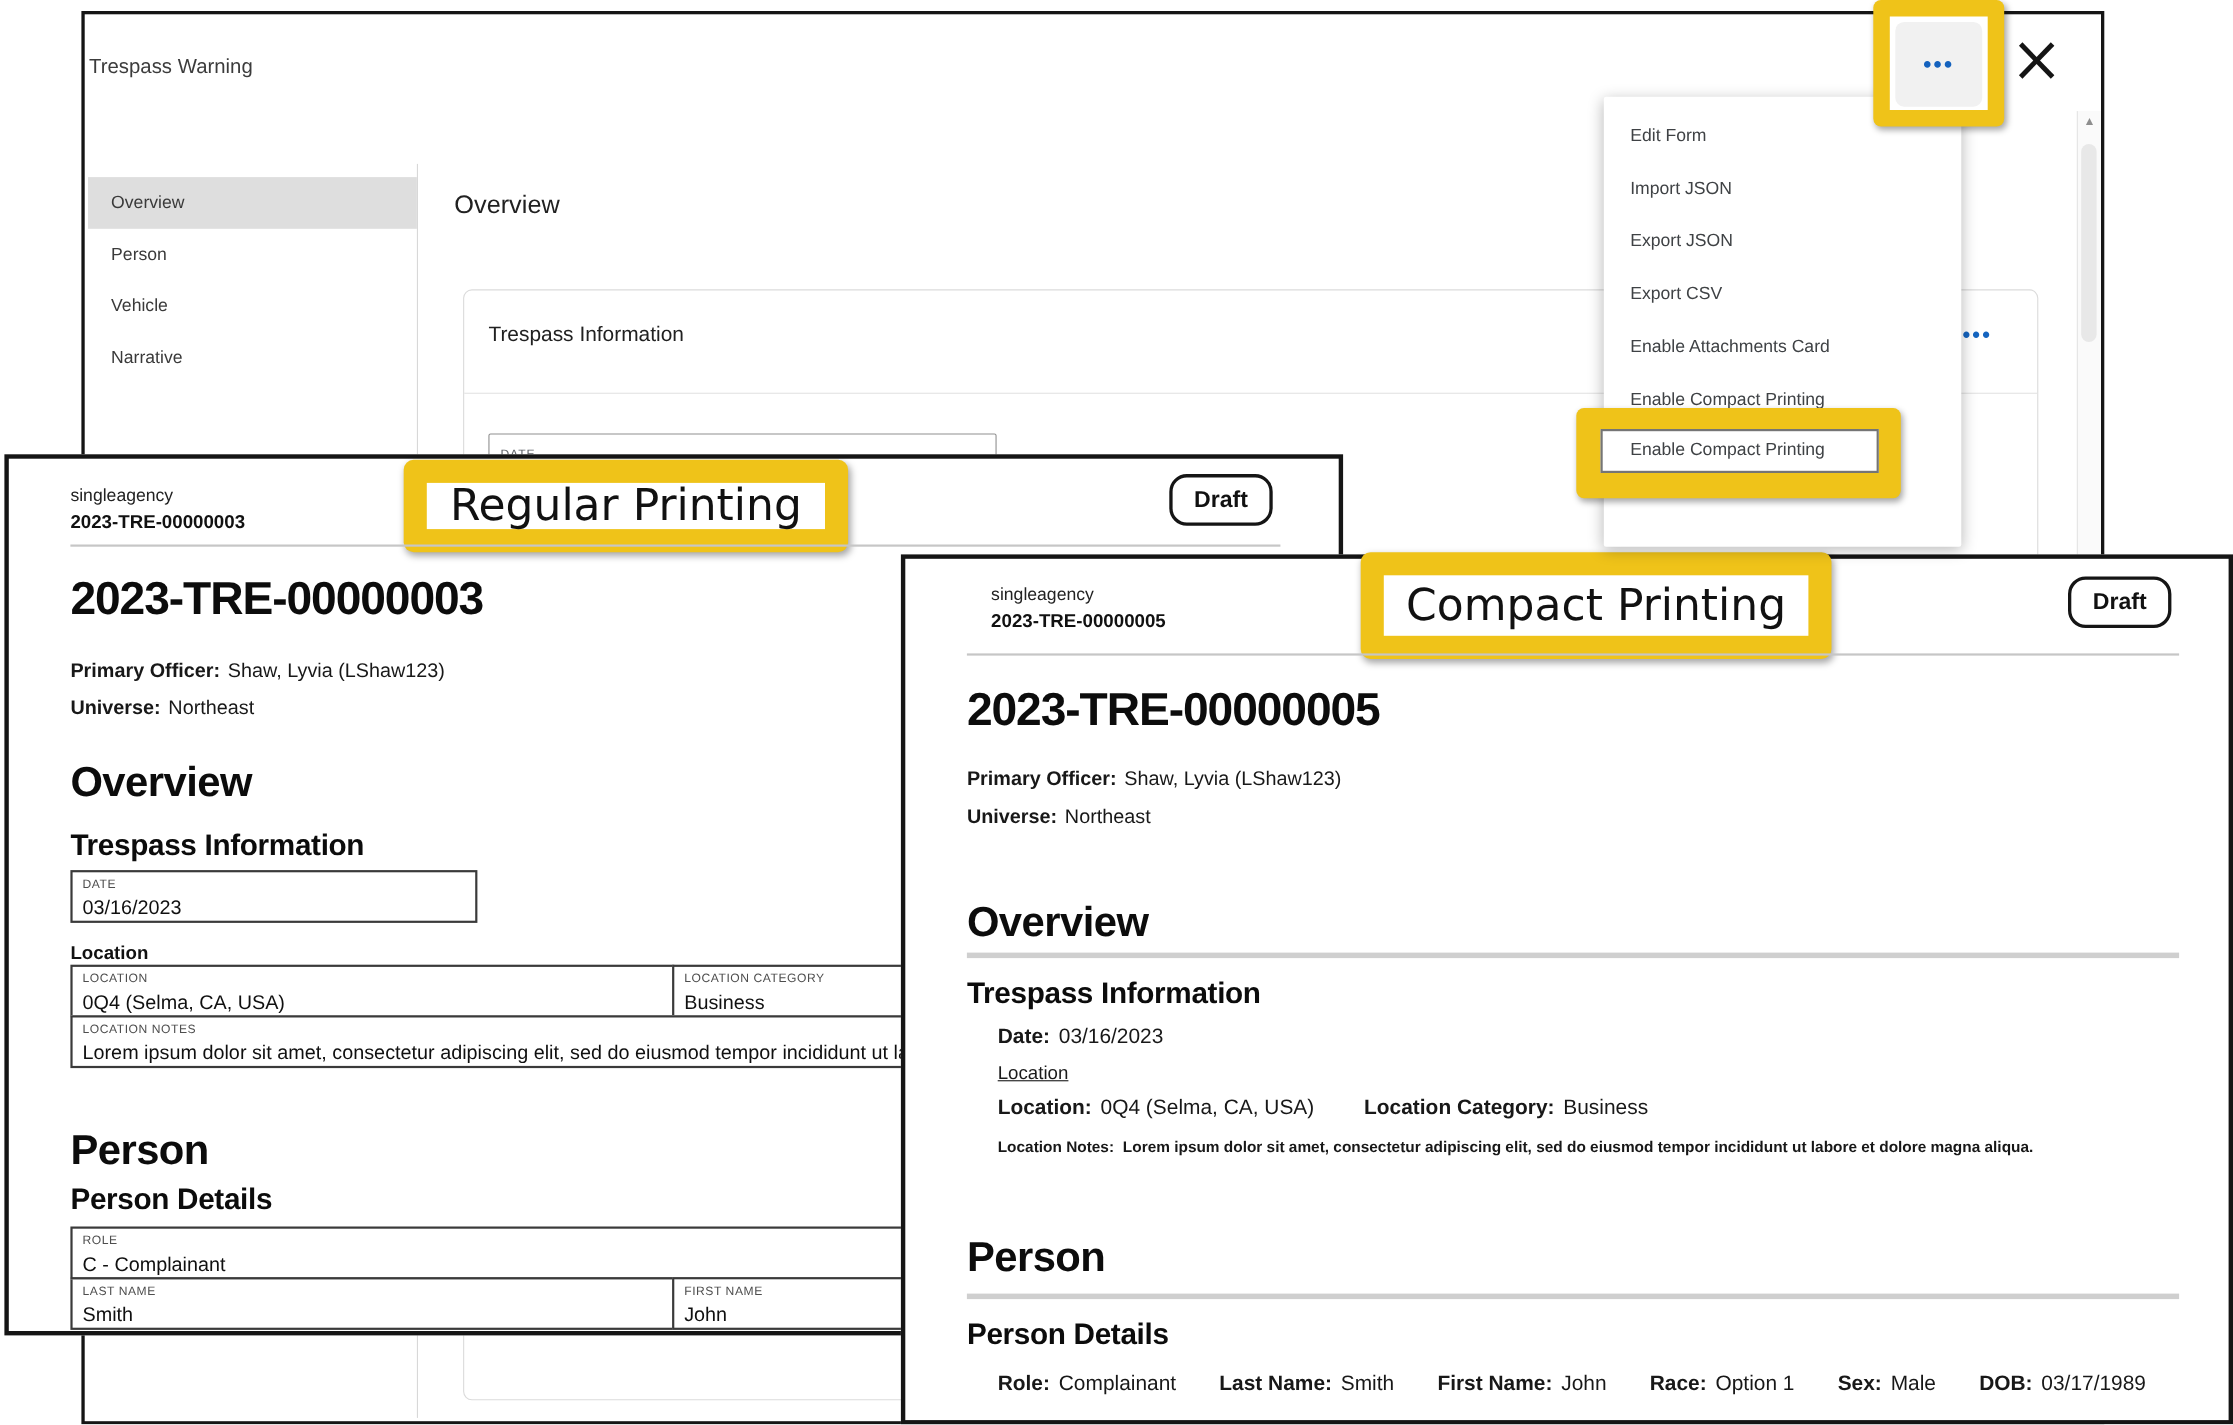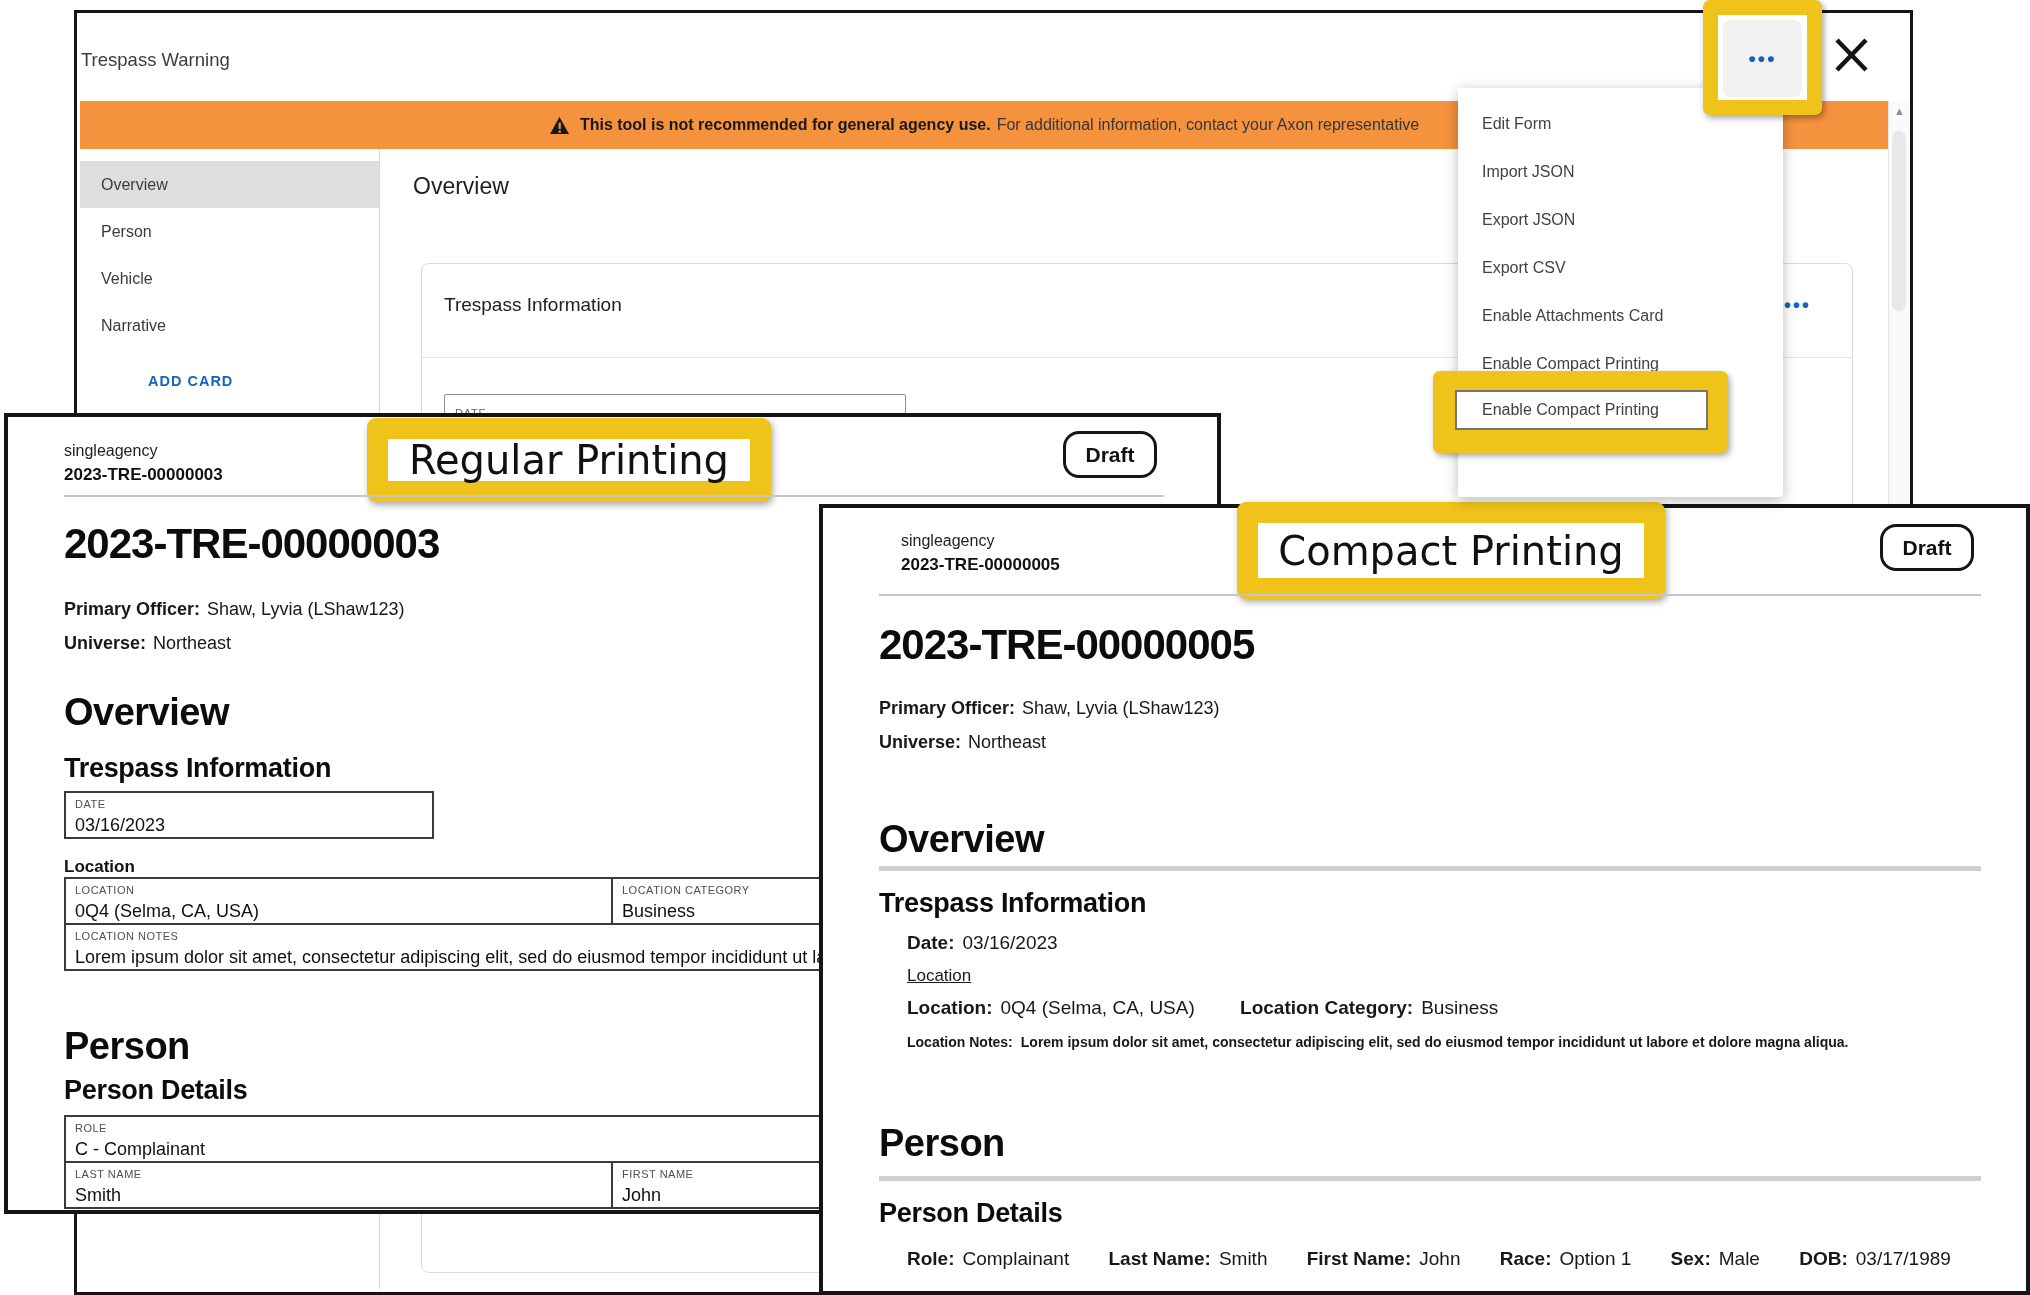--- a/index.html
+++ b/index.html
@@ -73,38 +73,28 @@
   .p-pair{margin-right:34px;}
 </style>
 </head>
 <body>
 
 <div id="canvas">
 
   <div class="abs dialog">
     <div class="abs dlg-title">Trespass Warning</div>
 
-    <div class="abs banner">
-      <svg class="warn" viewBox="0 0 22 20">
-        <path d="M11 1 L21 19 H1 Z" fill="#16191c"></path>
-        <rect x="10" y="7" width="2.4" height="6.5" fill="#F5923E"></rect>
-        <rect x="10" y="15.2" width="2.4" height="2.4" fill="#F5923E"></rect>
-      </svg>
-      <b>This tool is not recommended for general agency use.</b>
-      <span class="rest">For additional information, contact your Axon representative</span>
-    </div>
 
     <div class="abs sidebar">
       <div class="side-list">
         <div class="side-item sel">Overview</div>
         <div class="side-item">Person</div>
         <div class="side-item">Vehicle</div>
         <div class="side-item">Narrative</div>
       </div>
-      <div class="add-card">ADD CARD</div>
     </div>
 
     <div class="abs main-h1">Overview</div>
 
     <div class="abs card">
       <div class="abs card-title">Trespass Information</div>
       <div class="abs card-dots">•••</div>
       <div class="abs card-div"></div>
       <div class="abs dlg-date">
         <span class="lbl">DATE</span>

